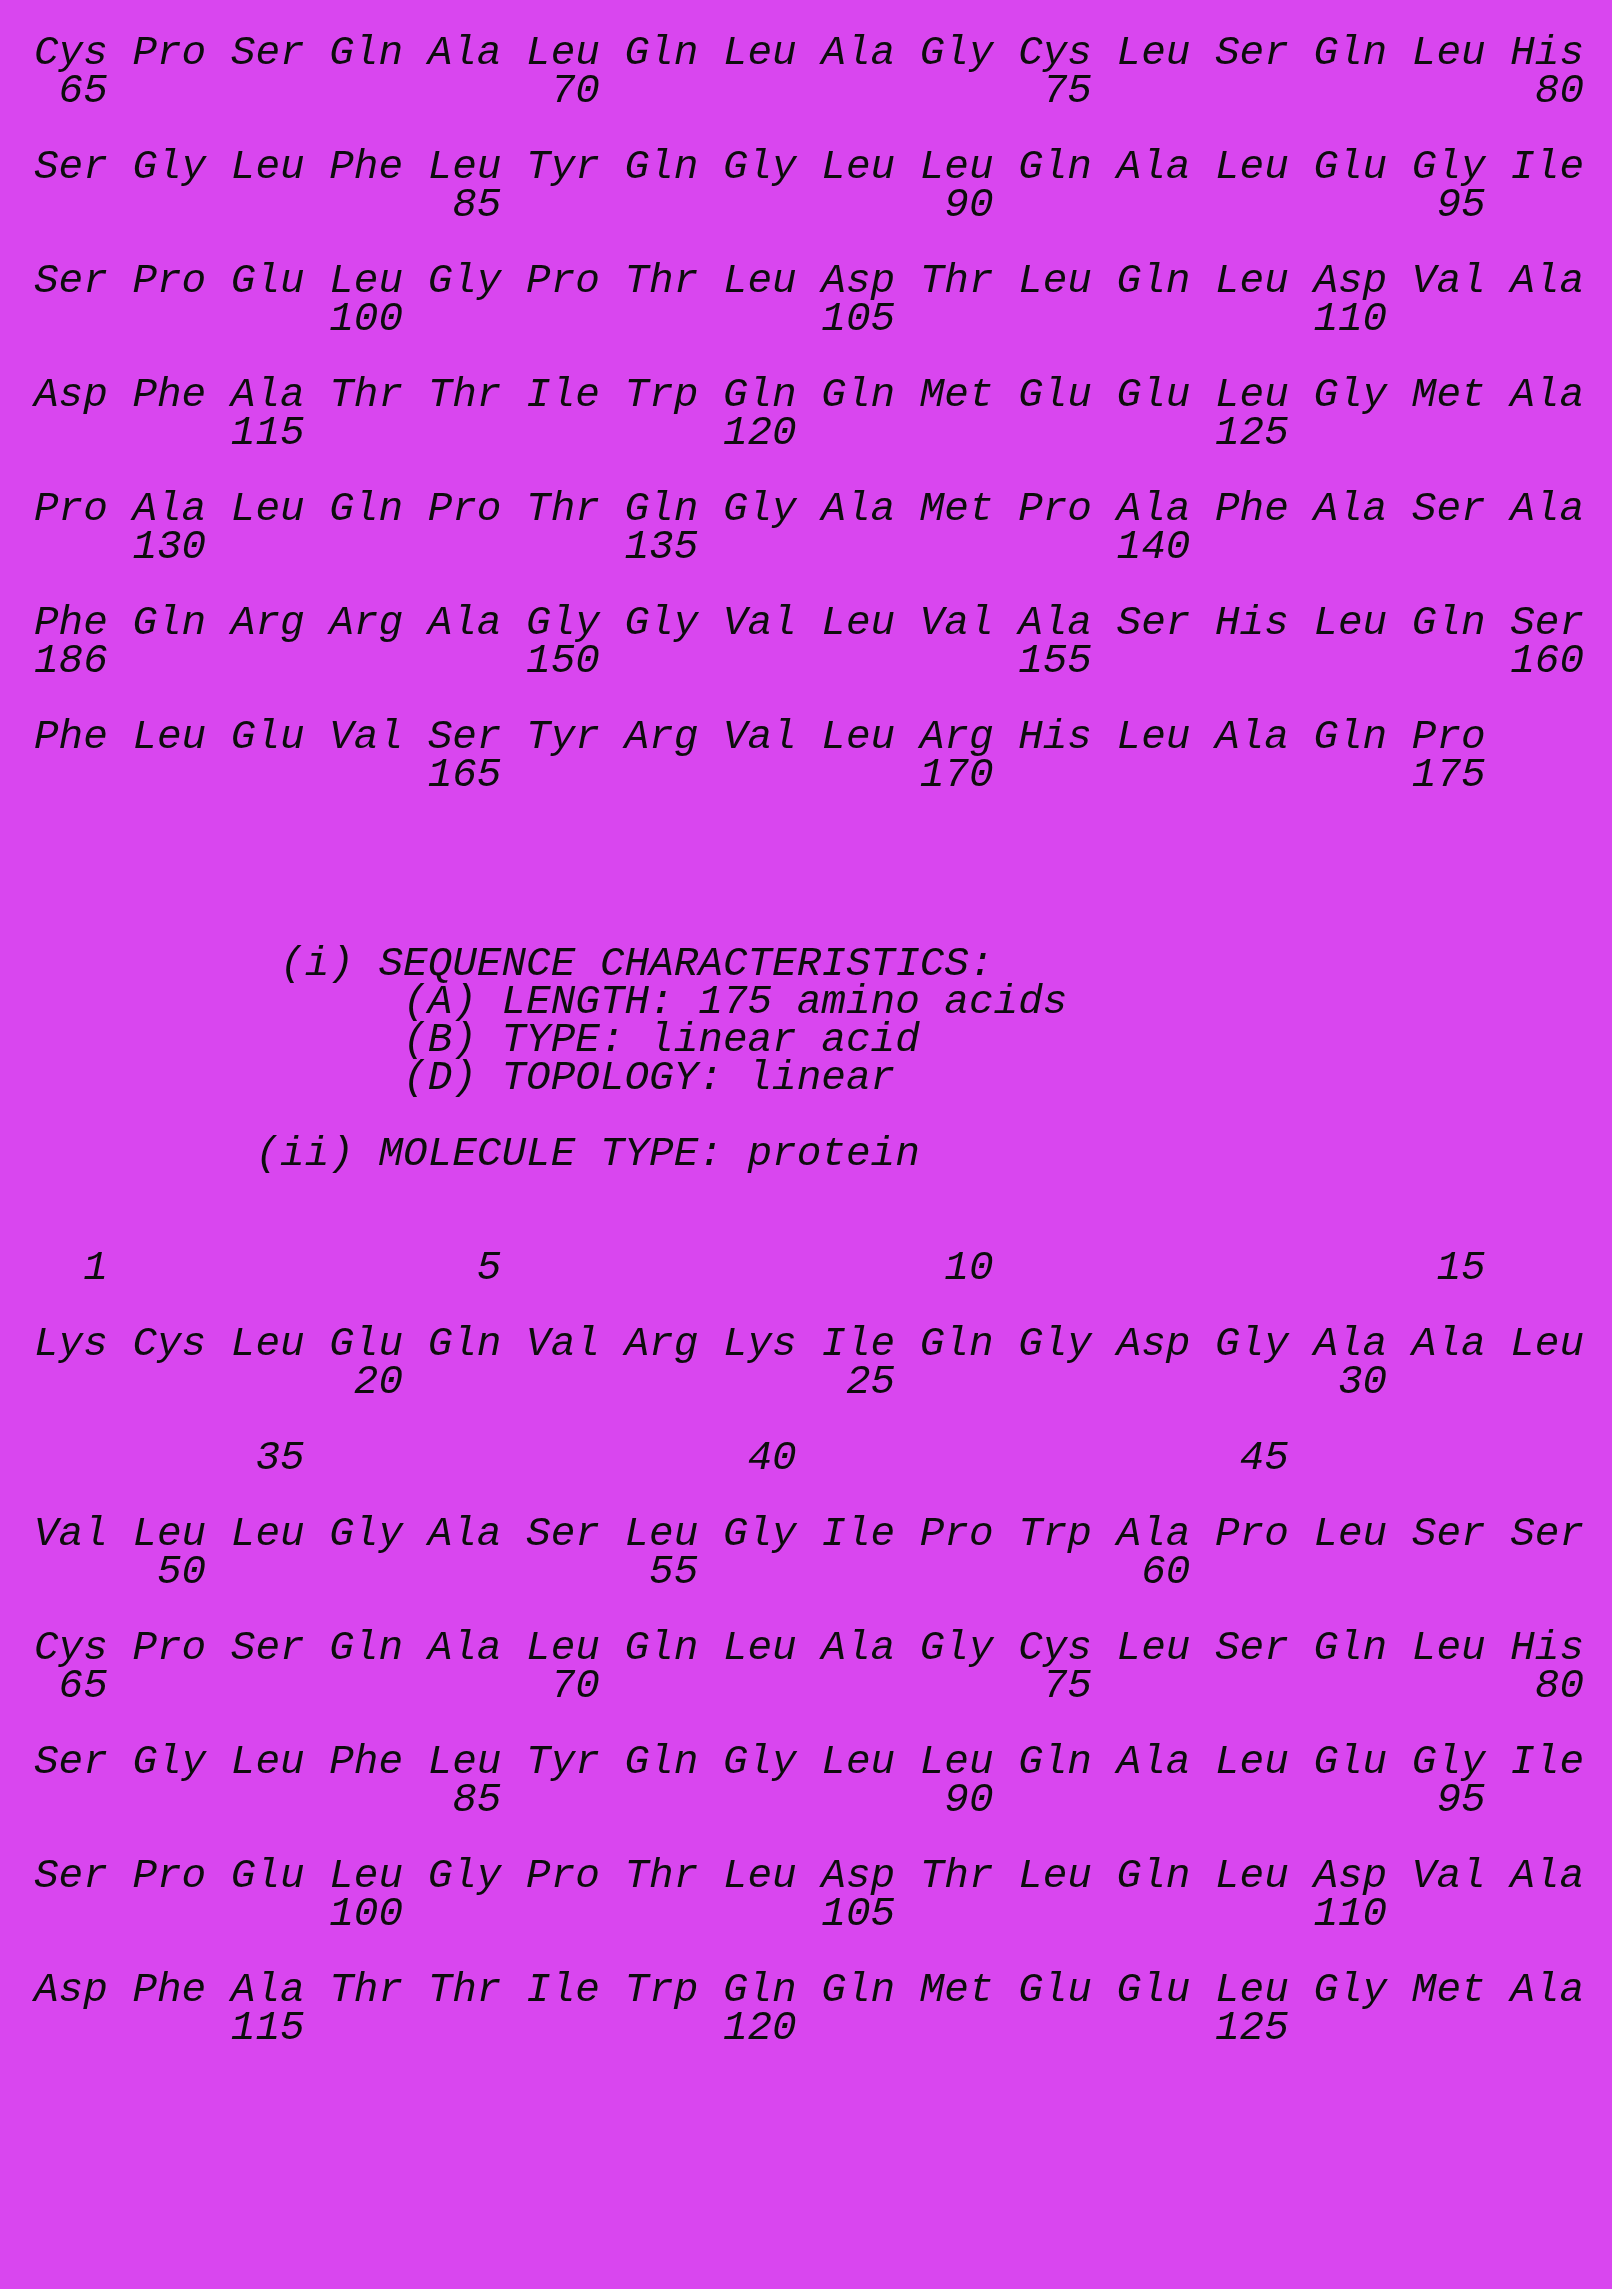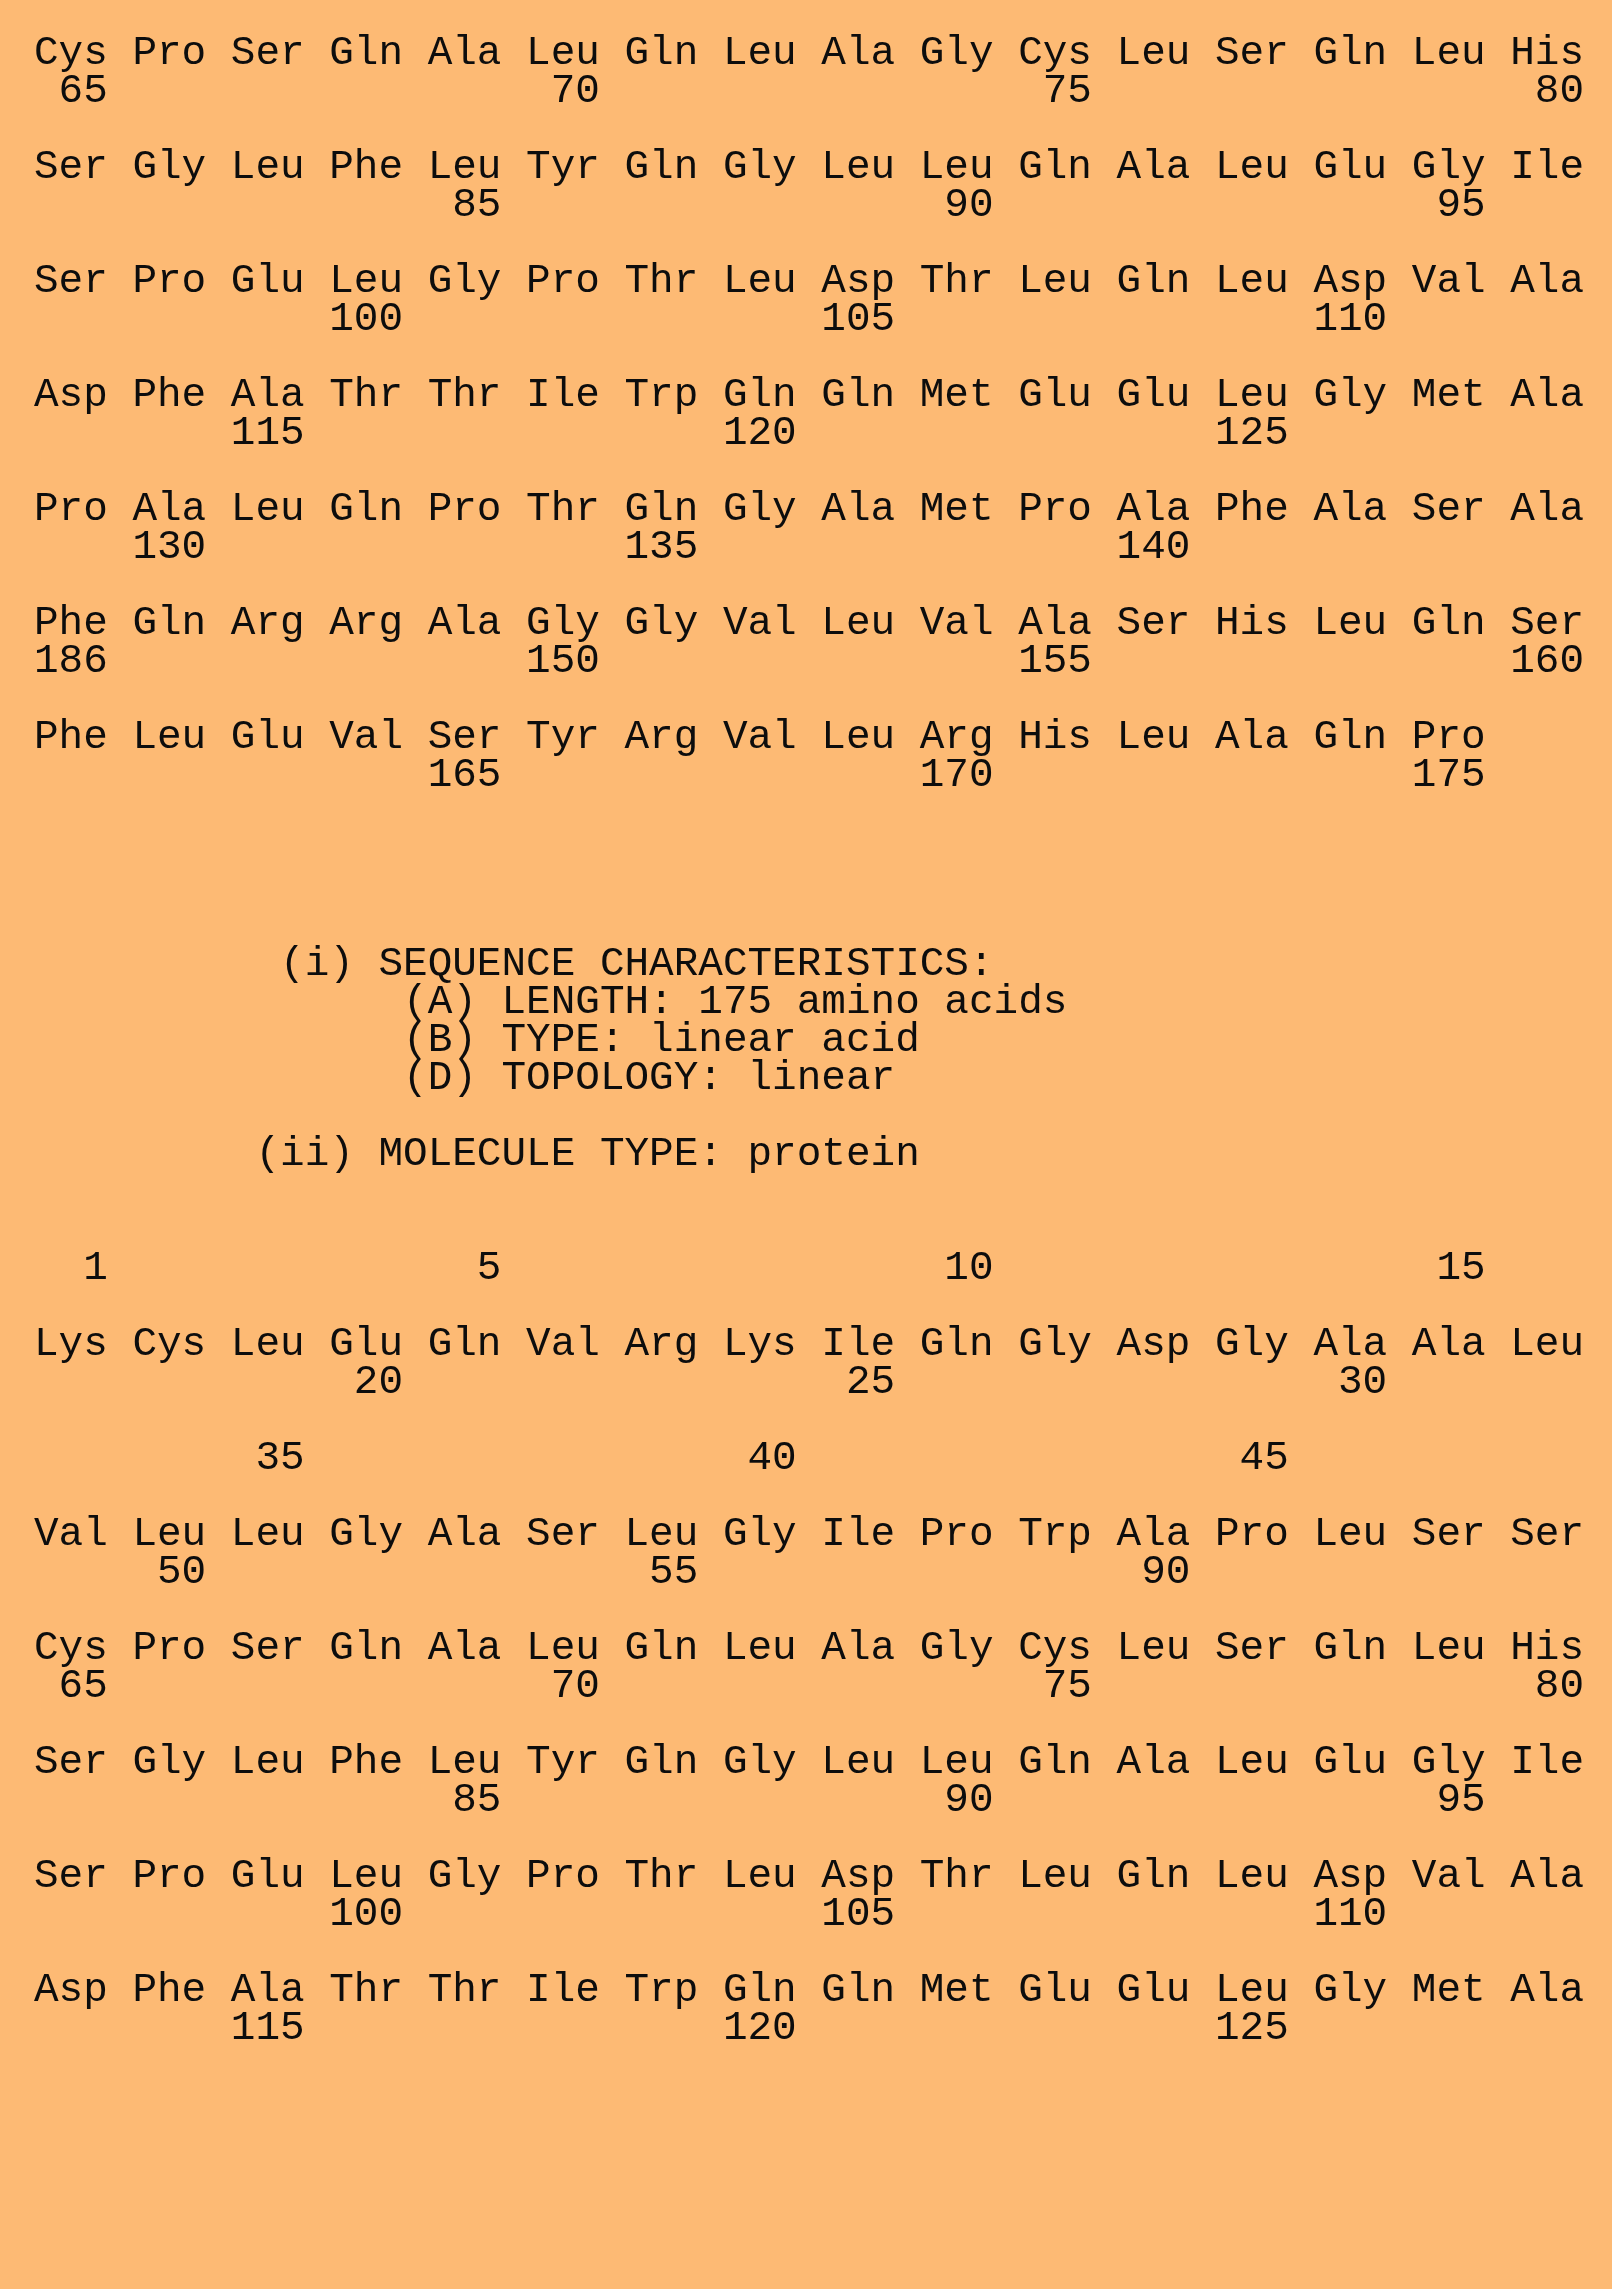--- a/index.html
+++ b/index.html
@@ -26,21 +26,21 @@
     height: 38px;
     font: inherit;
   }
   .spacer {
     width: 100%;
   }
 </style>
 </head>
 <body>
 
-<div class="page" style="background: #fdba74; color: rgb(13, 13, 13);">
+<div class="page" style="background: #d946ef; color: rgb(13, 13, 13); font-style: italic;">
   <div id="content">
       <div class="line">Cys Pro Ser Gln Ala Leu Gln Leu Ala Gly Cys Leu Ser Gln Leu His</div>
       <div class="line"> 65                  70                  75                  80</div>
       <div class="spacer" style="height: 38px;"></div>
       <div class="line">Ser Gly Leu Phe Leu Tyr Gln Gly Leu Leu Gln Ala Leu Glu Gly Ile</div>
       <div class="line">                 85                  90                  95    </div>
       <div class="spacer" style="height: 38px;"></div>
       <div class="line">Ser Pro Glu Leu Gly Pro Thr Leu Asp Thr Leu Gln Leu Asp Val Ala</div>
       <div class="line">            100                 105                 110        </div>
       <div class="spacer" style="height: 38px;"></div>
@@ -66,21 +66,21 @@
       <div class="spacer" style="height: 38px;"></div>
       <div class="spacer" style="height: 38px;"></div>
       <div class="line">  1               5                  10                  15    </div>
       <div class="spacer" style="height: 38px;"></div>
       <div class="line">Lys Cys Leu Glu Gln Val Arg Lys Ile Gln Gly Asp Gly Ala Ala Leu</div>
       <div class="line">             20                  25                  30        </div>
       <div class="spacer" style="height: 38px;"></div>
       <div class="line">         35                  40                  45            </div>
       <div class="spacer" style="height: 38px;"></div>
       <div class="line">Val Leu Leu Gly Ala Ser Leu Gly Ile Pro Trp Ala Pro Leu Ser Ser</div>
-      <div class="line">     50                  55                  90                </div>
+      <div class="line">     50                  55                  60                </div>
       <div class="spacer" style="height: 38px;"></div>
       <div class="line">Cys Pro Ser Gln Ala Leu Gln Leu Ala Gly Cys Leu Ser Gln Leu His</div>
       <div class="line"> 65                  70                  75                  80</div>
       <div class="spacer" style="height: 38px;"></div>
       <div class="line">Ser Gly Leu Phe Leu Tyr Gln Gly Leu Leu Gln Ala Leu Glu Gly Ile</div>
       <div class="line">                 85                  90                  95    </div>
       <div class="spacer" style="height: 38px;"></div>
       <div class="line">Ser Pro Glu Leu Gly Pro Thr Leu Asp Thr Leu Gln Leu Asp Val Ala</div>
       <div class="line">            100                 105                 110        </div>
       <div class="spacer" style="height: 38px;"></div>

